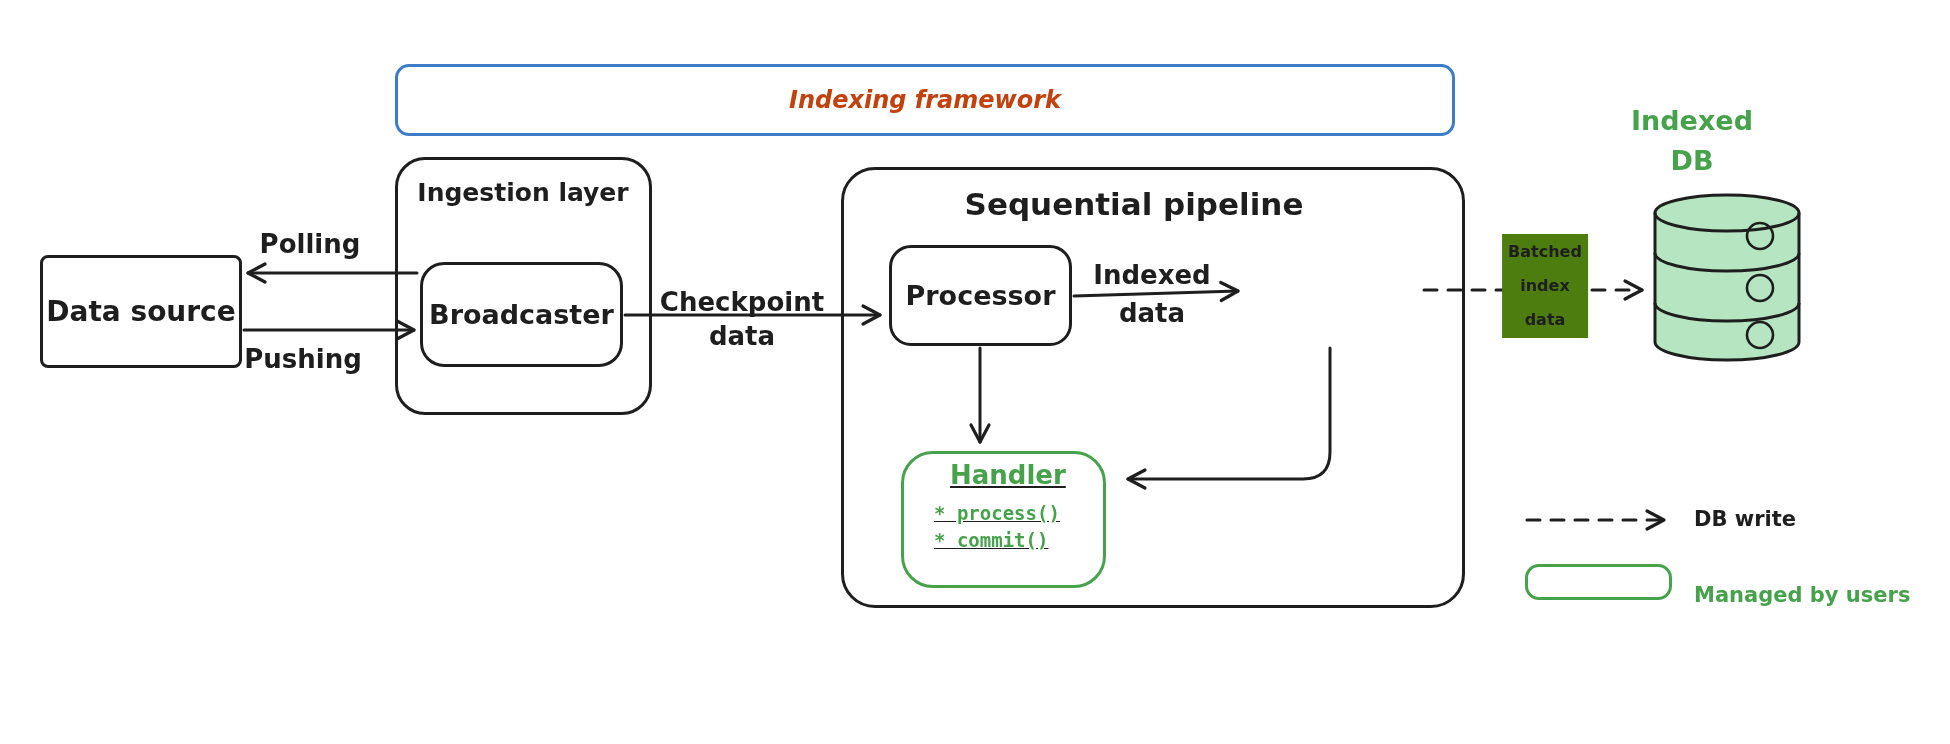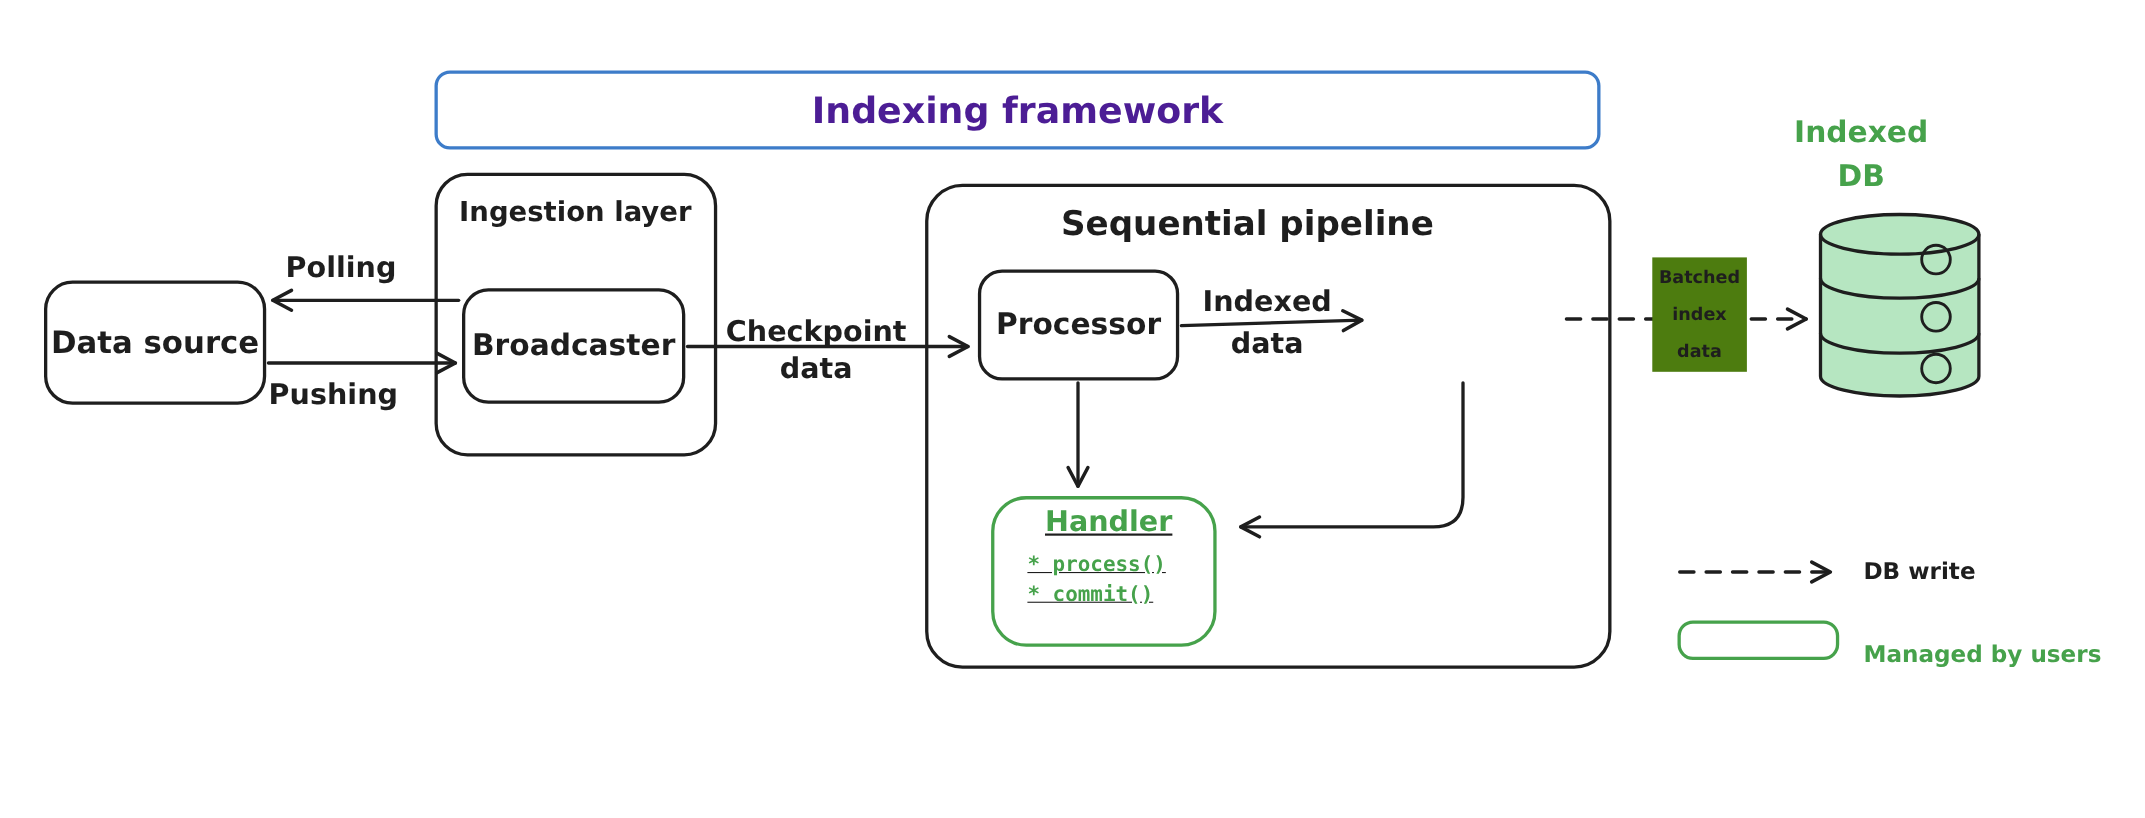--- a/index.html
+++ b/index.html
@@ -23,28 +23,28 @@
   }
   .label { position: absolute; z-index: 3; white-space: nowrap; }
   .centered { transform: translateX(-50%); text-align: center; }
   svg.wires { position: absolute; left: 0; top: 0; z-index: 2; }
 
   
   .blue-frame {
     left: 395px; top: 64px; width: 1060px; height: 72px;
     border: 3px solid #3d7cc9; border-radius: 14px;
   }
-  .blue-frame .title { color: #4c1d95; font-size: 33px; font-weight: 600; }
+  .blue-frame .title { color: #c2410c; font-size: 24px; font-weight: 600; font-style: italic; }
 
   .ingestion { left: 395px; top: 157px; width: 257px; height: 258px;
     border: 3px solid #1e1e1e; border-radius: 30px; }
   .ingestion-label { left: 523px; top: 178px; font-size: 25px; font-weight: 600; }
 
   .data-source { left: 40px; top: 255px; width: 202px; height: 113px;
-    border: 3px solid #1e1e1e; border-radius: 26px; font-size: 28px; font-weight: 600; }
+    border: 3px solid #1e1e1e; border-radius: 8px; font-size: 28px; font-weight: 600; }
 
   .broadcaster { left: 420px; top: 262px; width: 203px; height: 105px;
     border: 3px solid #1e1e1e; border-radius: 24px; font-size: 27px; font-weight: 600; }
 
   .pipeline { left: 841px; top: 167px; width: 624px; height: 441px;
     border: 3.5px solid #1e1e1e; border-radius: 34px; }
   .pipeline-title { left: 1134px; top: 186px; font-size: 31px; font-weight: 600; }
 
   .processor { left: 889px; top: 245px; width: 183px; height: 101px;
     border: 3px solid #1e1e1e; border-radius: 22px; font-size: 27px; font-weight: 600; }

